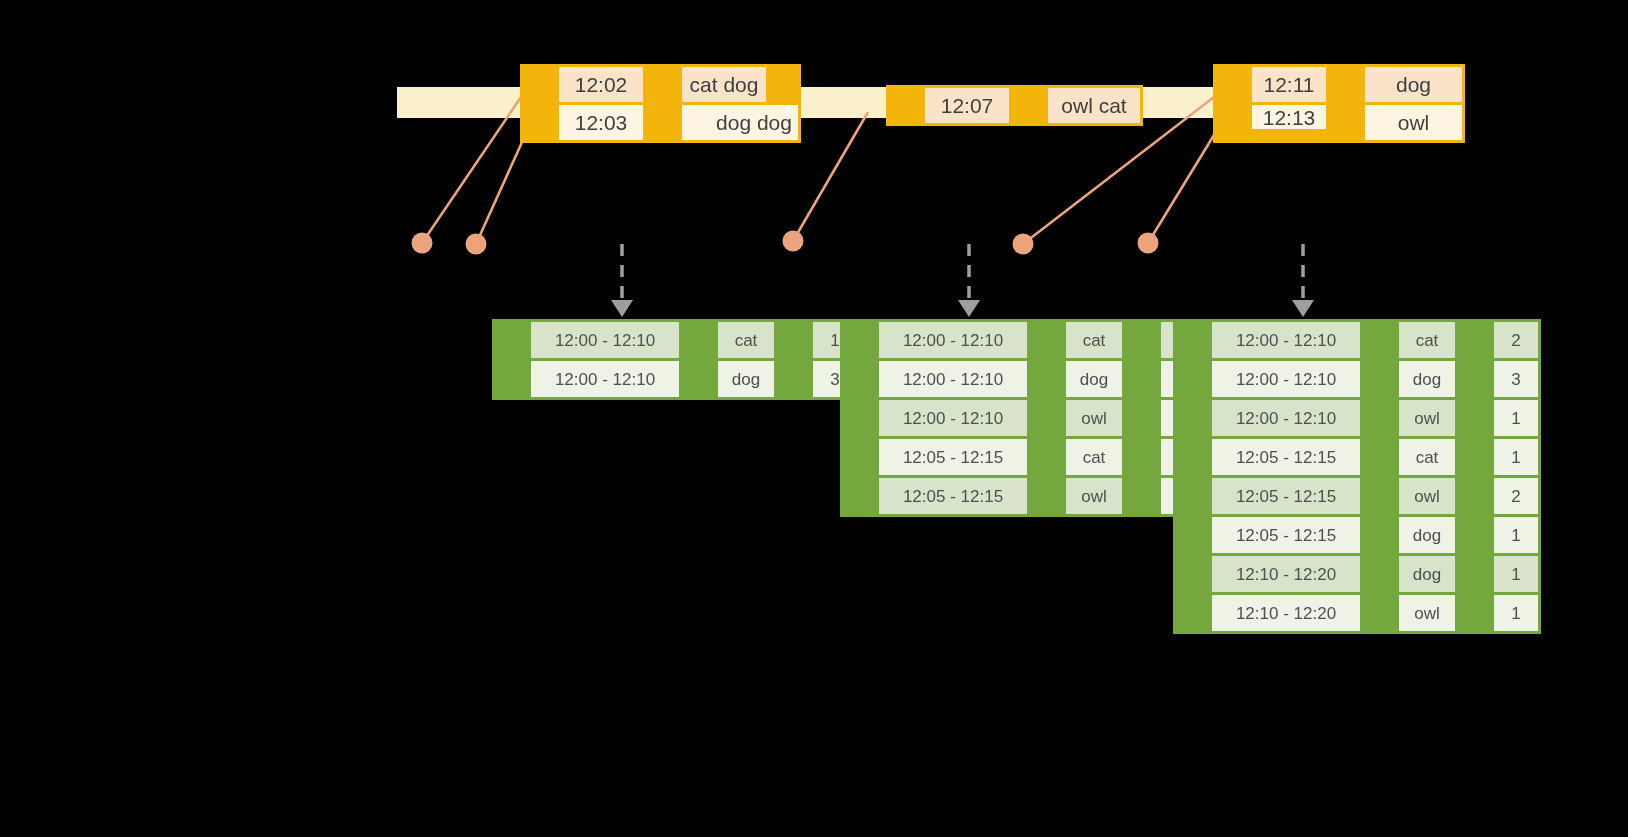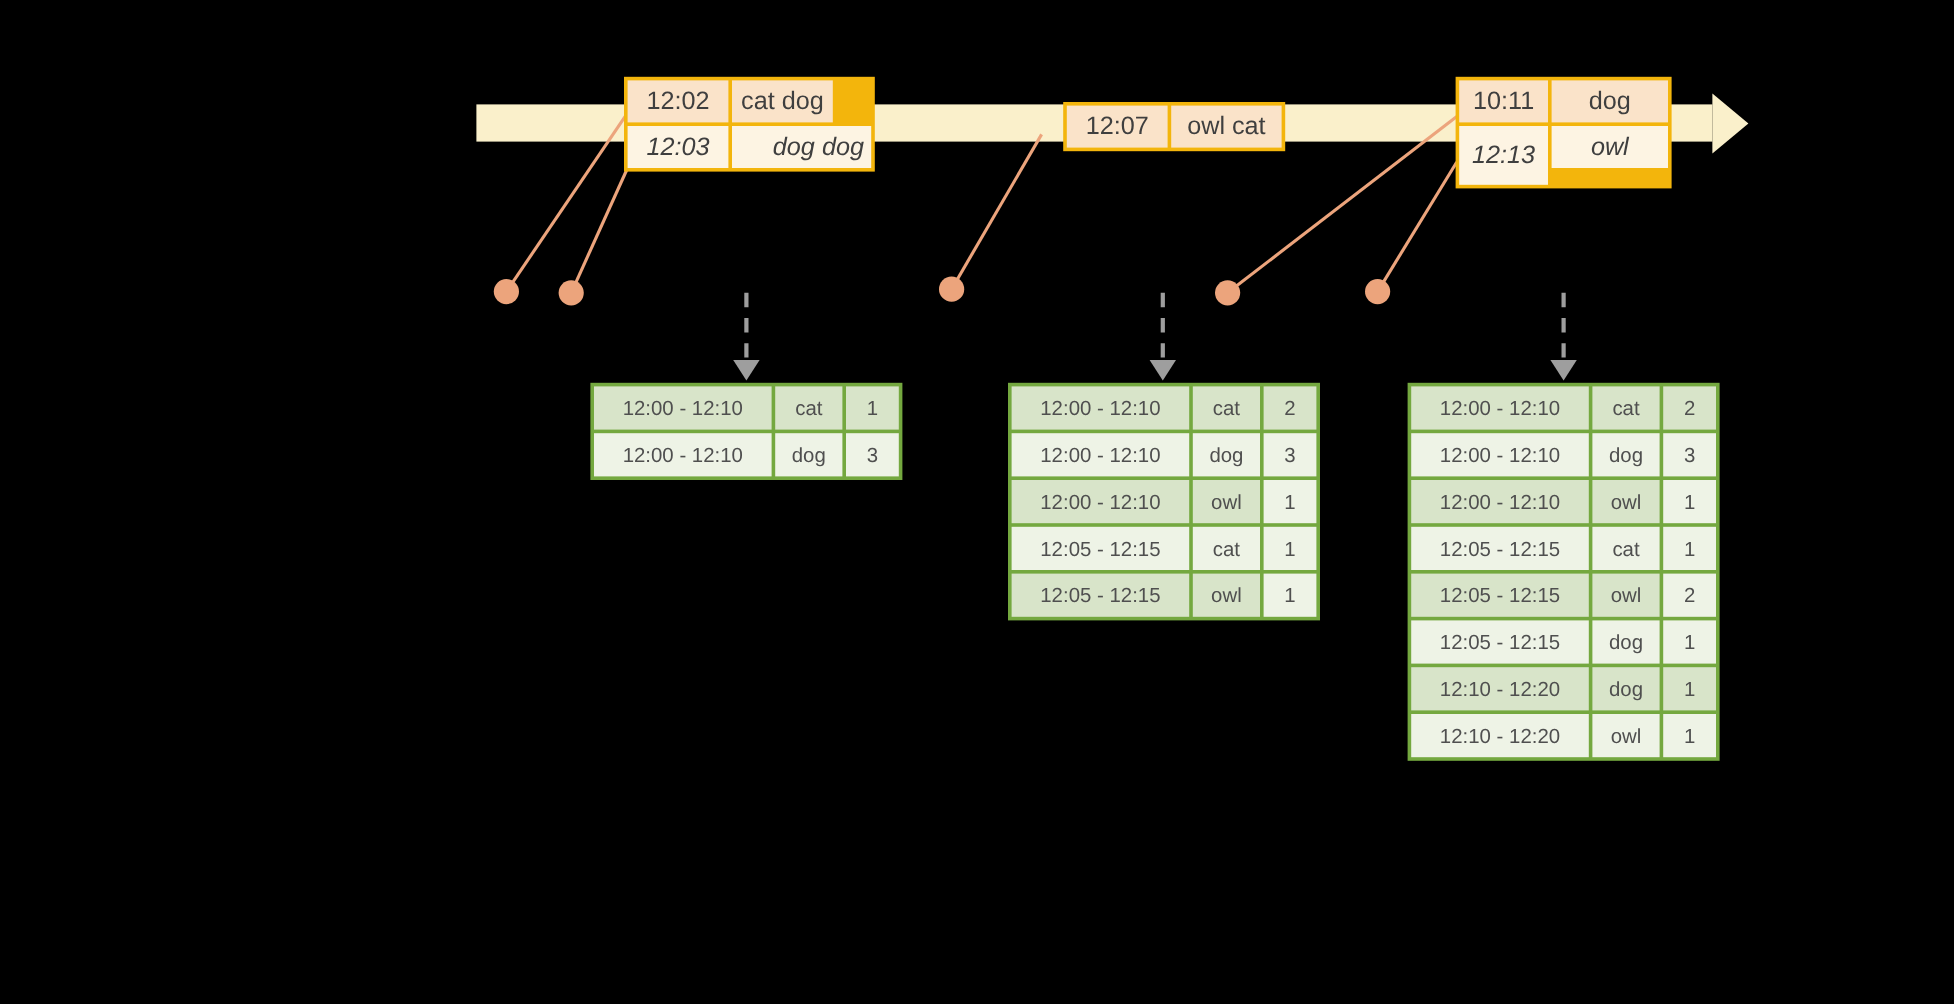--- a/index.html
+++ b/index.html
@@ -10,26 +10,26 @@
   #overlay{position:absolute;left:0;top:0;z-index:1;}
   .ev-table,.res-table{
     position:absolute;z-index:2;display:flex;flex-direction:column;
     padding:3px;gap:3px;box-sizing:border-box;
   }
   .ev-table{background:var(--gold);}
   .res-table{background:var(--green);}
   .t-row{display:flex;gap:3px;}
   .cell{
     display:flex;align-items:center;justify-content:center;
-    box-sizing:border-box;line-height:1;
+    box-sizing:border-box;line-height:1;margin-left:36px;
   }
   .ev-cell{font-size:21px;color:var(--text-ev);}
   .res-cell{font-size:17px;color:var(--text-res);}
   .tone-peach{background:var(--peach);}
-  .tone-cream{background:var(--cream);font-style:italic;}
+  .tone-cream{background:var(--cream);}
   .gtone-dark{background:var(--cell-dark);}
   .gtone-light{background:var(--cell-light);}
 </style>
 </head>
 <body>
 
 <div id="stage" style="--gold: #F3B50C; --peach: #FAE3C9; --cream: #FDF4E3; --green: #74A83F; --cell-dark: #D8E4C9; --cell-light: #EEF3E6; --text-ev: #3F3F3F; --text-res: #4F4F4F;">
   <svg id="overlay" width="1628" height="837" viewBox="0 0 1628 837">
       <rect x="397" y="87" width="1030" height="31" fill="#FAF0CB"></rect>
       <polygon points="1427,78 1457,103 1427,128" fill="#FAF0CB"></polygon>
@@ -61,25 +61,25 @@
       </div>
     </div>
     <div class="ev-table" style="left: 886px; top: 85px;">
       <div class="t-row">
         <div class="cell ev-cell tone-peach" style="width: 84px; height: 35px;">12:07</div>
         <div class="cell ev-cell tone-peach" style="width: 92px; height: 35px;">owl cat</div>
       </div>
     </div>
     <div class="ev-table" style="left: 1213px; top: 64px;">
       <div class="t-row">
-        <div class="cell ev-cell tone-peach" style="width: 74px; height: 35px;">10:11</div>
+        <div class="cell ev-cell tone-peach" style="width: 74px; height: 35px;">12:11</div>
         <div class="cell ev-cell tone-peach" style="width: 97px; height: 35px;">dog</div>
       </div>
       <div class="t-row">
-        <div class="cell ev-cell tone-cream" style="width: 74px; height: 49px;">12:13</div>
+        <div class="cell ev-cell tone-cream" style="width: 74px; height: 24px;">12:13</div>
         <div class="cell ev-cell tone-cream" style="width: 97px; height: 35px;">owl</div>
       </div>
     </div>
     <div class="res-table" style="left: 492px; top: 319px;">
       <div class="t-row">
         <div class="cell res-cell gtone-dark" style="width: 148px; height: 36px;">12:00 - 12:10</div>
         <div class="cell res-cell gtone-dark" style="width: 56px; height: 36px;">cat</div>
         <div class="cell res-cell gtone-dark" style="width: 44px; height: 36px;">1</div>
       </div>
       <div class="t-row">

